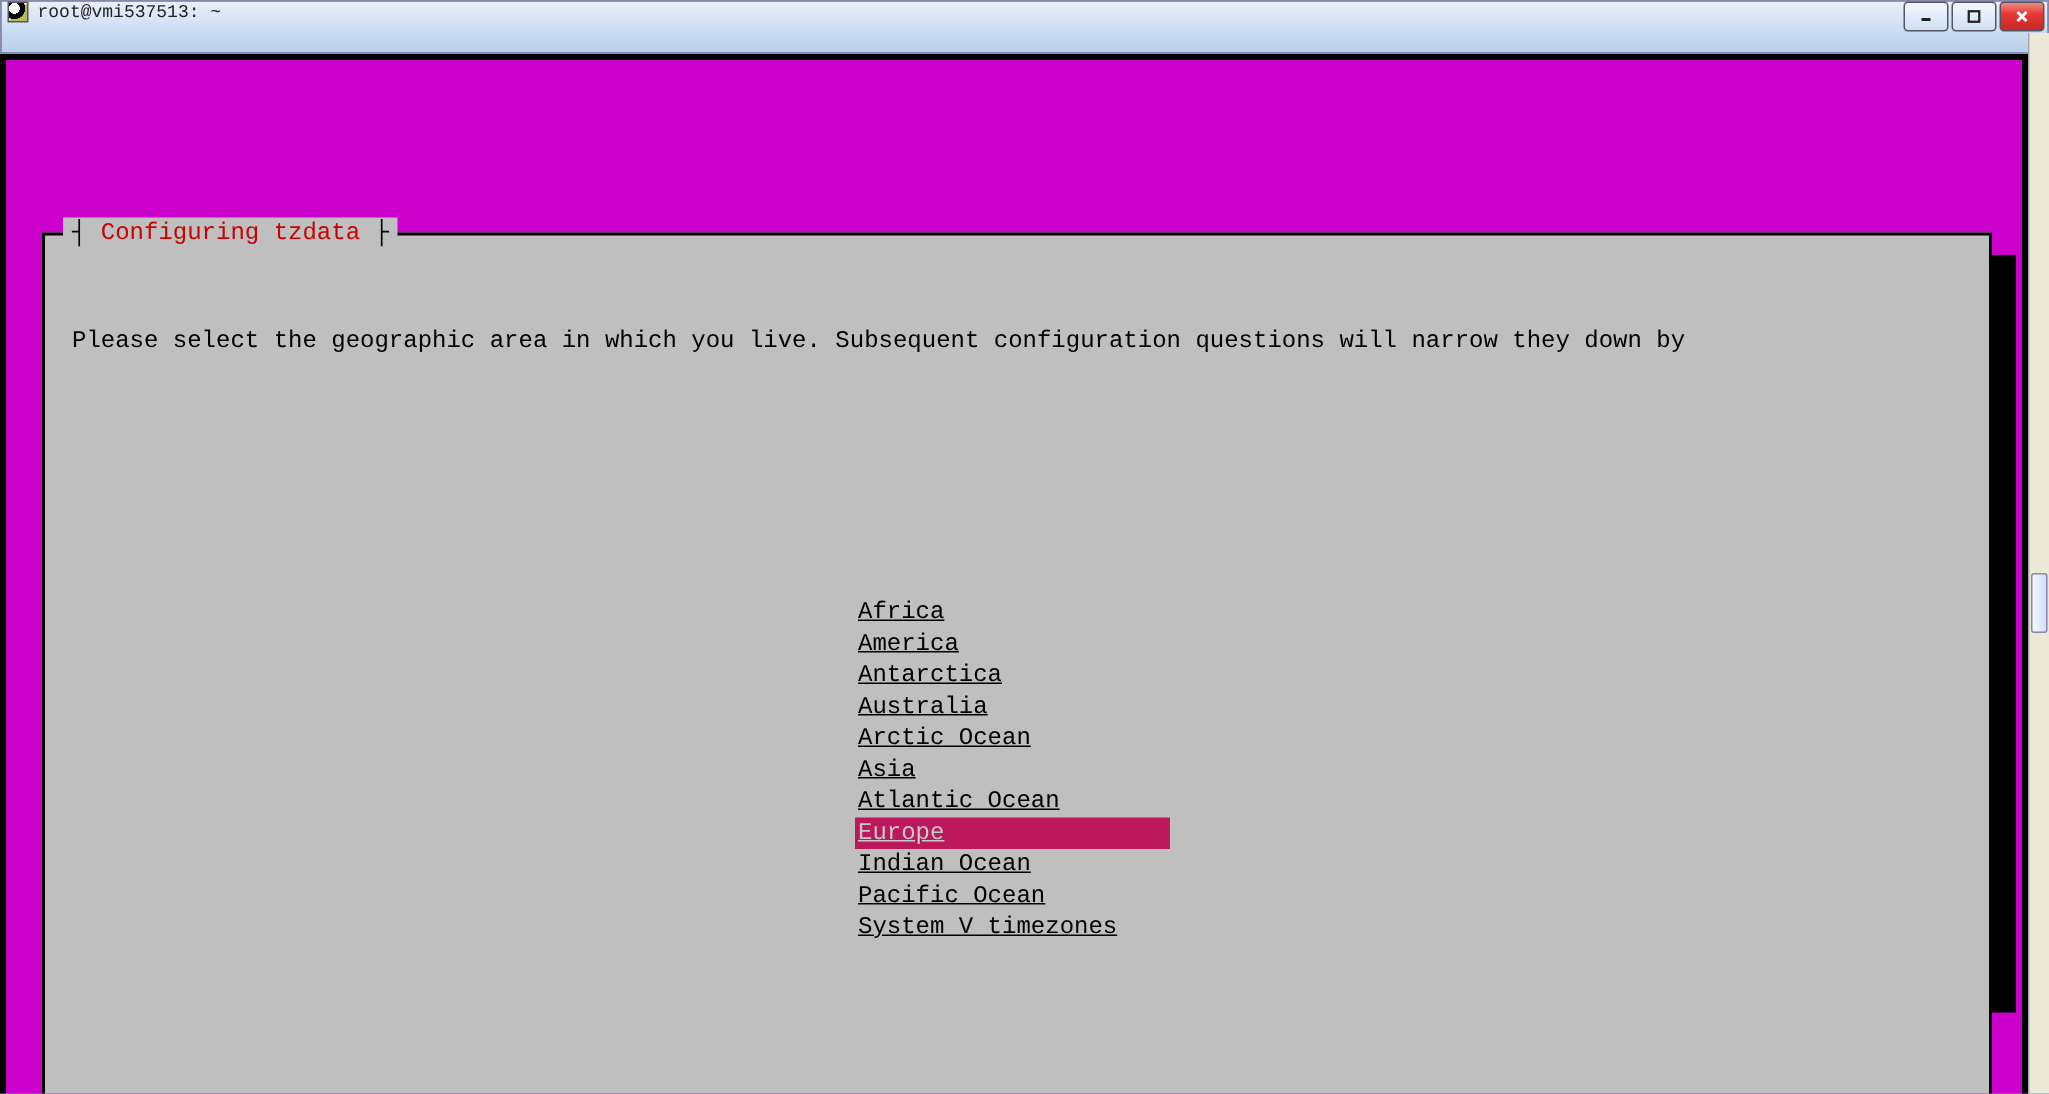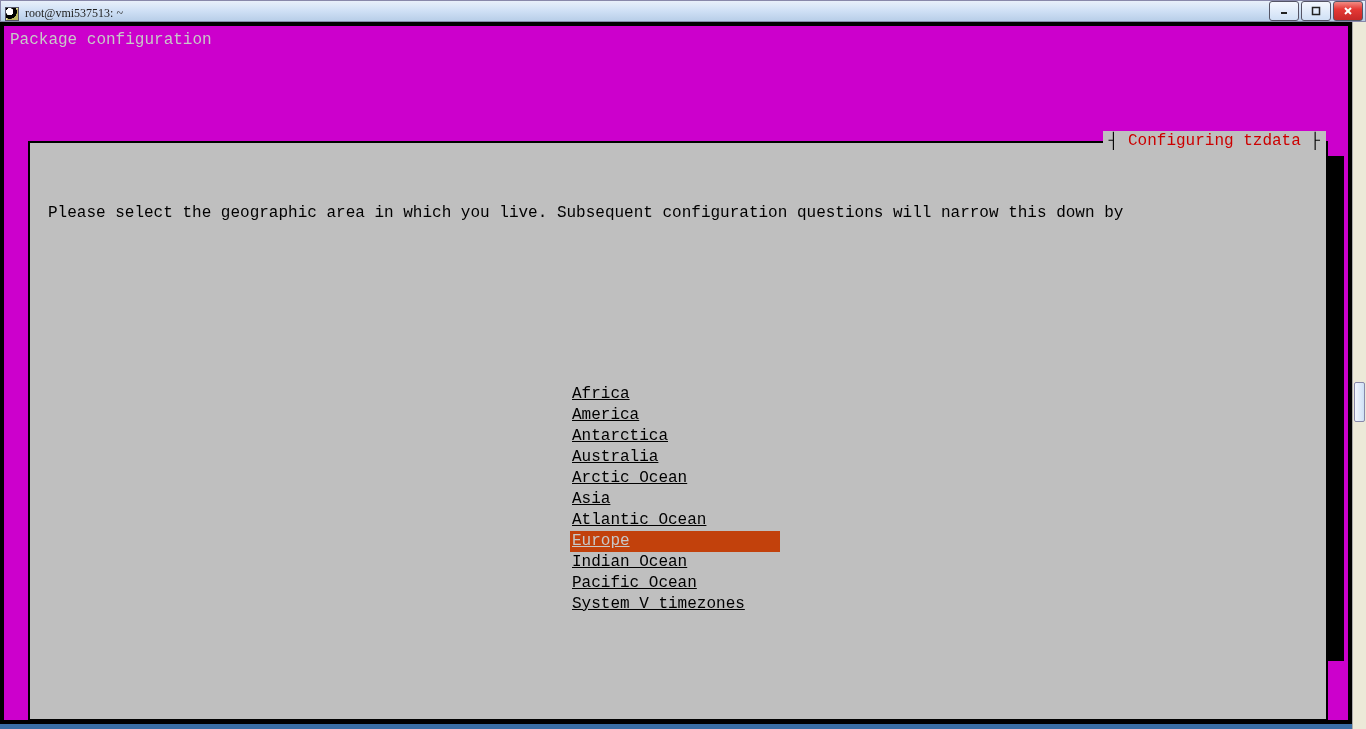--- a/index.html
+++ b/index.html
@@ -5,26 +5,26 @@
   * { box-sizing: border-box; margin: 0; padding: 0; }
   body {
     width: 1366px;
     height: 729px;
     overflow: hidden;
     font-family: "Courier New", monospace;
     background: #3a6ea5;
   }
   
   .titlebar {
-    height: 22px;
+    height: 36px;
     background: linear-gradient(to bottom, #e8f0fa 0%, #cfe0f5 50%, #b8cee8 100%);
     border: 1px solid #88a;
     display: flex;
-    align-items: flex-end;
-    font-family: Liberation Serif, serif;
+    align-items: flex-start;
+    font-family: Liberation Mono, monospace;
     font-size: 12px;
     color: #222;
     padding-left: 4px;
     position: relative;
   }
   .titlebar .app-icon {
     width: 14px; height: 14px; margin-right: 6px;
     display:inline-block;
     background:
       radial-gradient(circle at 30% 30%, #fff 0 30%, #000 31% 60%, transparent 61%) ,
@@ -89,22 +89,22 @@
     padding: 0 18px 20px 18px;
     white-space: pre;
   }
   .dialog-title-row {
     height:0;
     position:relative;
   }
   .dialog-title-wrap {
     position:absolute;
     top:-12px;
-    left:0; right:0;
-    text-align:right;
+    left:12px; right:0;
+    text-align:left;
   }
   .dialog-title {
     display:inline-block;
     background:#bfbfbf;
     color:#cc0000;
     padding:0 6px;
   }
   .dialog-title .pipe { color:#000; }
   .instr {
     padding-top:18px;
@@ -112,21 +112,21 @@
   .list {
     margin-top:34px;
     margin-left: 522px;
   }
   .list-item {
     width: 210px;
     padding-left:2px;
     text-decoration:underline;
   }
   .list-item.selected {
-    background:#c2410c;
+    background:#be185d;
     color:#c8c8c8;
   }
   .right-scroll {
     position:absolute;
     right:0; top:22px; bottom:0;
     width:14px;
     background:#ece9d8;
     border-left:1px solid #aaa;
   }
   .right-scroll .thumb {
@@ -162,32 +162,31 @@
         </svg>
     </div>
   </div>
 </div>
 
 <div class="right-scroll">
   <div class="thumb"></div>
 </div>
 
 <div class="terminal">
-  <div class="pkg-line">Package configuration</div>
 
   <div class="dialog-shadow"></div>
 
   <div class="dialog">
     <div class="dialog-title-row">
       <div class="dialog-title-wrap">
         <span class="dialog-title"><span class="pipe">┤ </span><span>Configuring tzdata</span><span class="pipe"> ├</span></span>
       </div>
     </div>
     <div class="dialog-inner">
-      <div class="instr">Please select the geographic area in which you live. Subsequent configuration questions will narrow this down by</div>
+      <div class="instr">Please select the geographic area in which you live. Subsequent configuration questions will narrow they down by</div>
       <div style="height:21px"></div>
 
       <div class="list" id="area-list"><div class="list-item">Africa</div><div class="list-item">America</div><div class="list-item">Antarctica</div><div class="list-item">Australia</div><div class="list-item">Arctic Ocean</div><div class="list-item">Asia</div><div class="list-item">Atlantic Ocean</div><div class="list-item selected">Europe</div><div class="list-item">Indian Ocean</div><div class="list-item">Pacific Ocean</div><div class="list-item">System V timezones</div></div>
 
       
     </div>
   </div>
 </div>
 
 </body></html>

